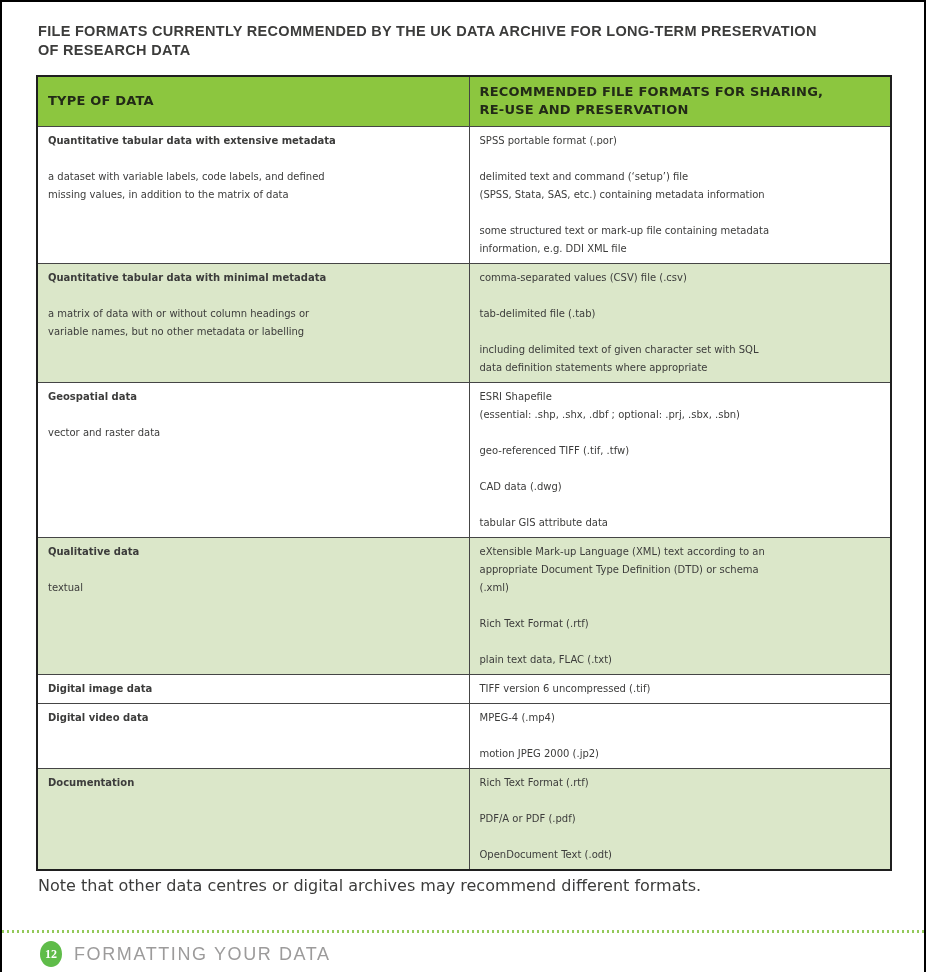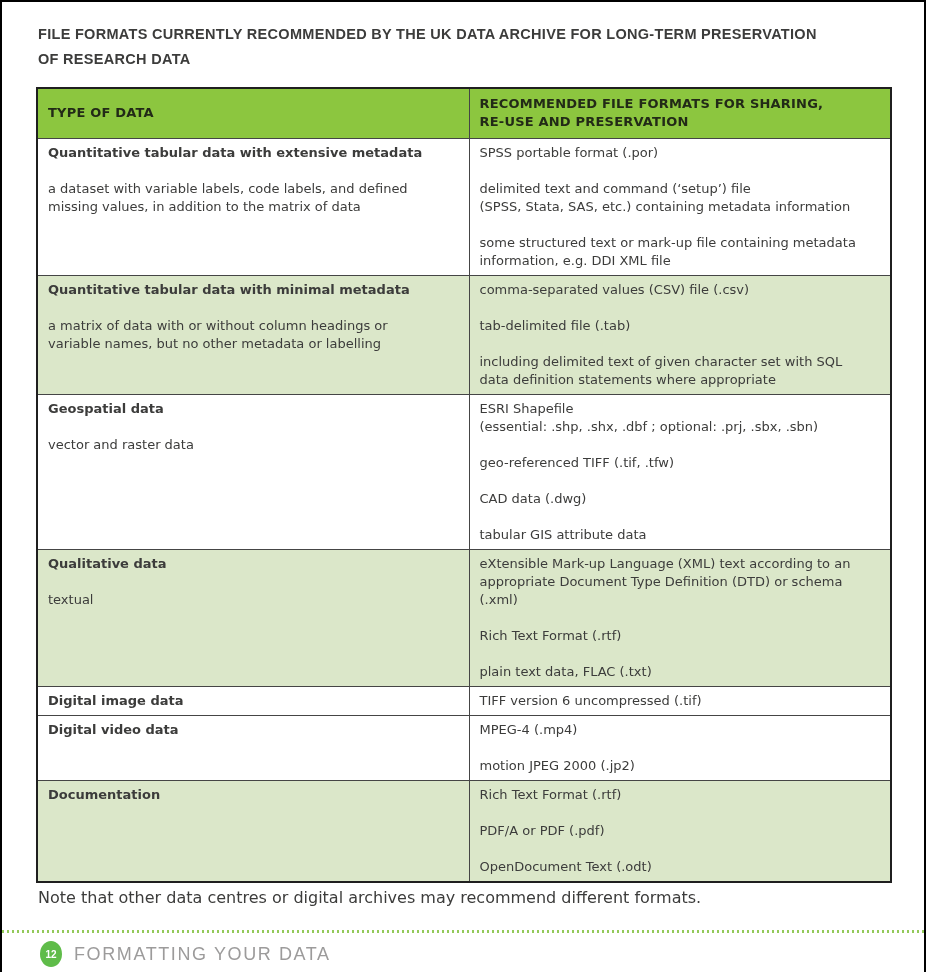--- a/index.html
+++ b/index.html
@@ -24,37 +24,37 @@
     color:var(--text);
     position:relative;
     overflow:hidden;
   }
   .content{padding:20px 34px 0 34px;}
   h1.page-title{
     font-family:"Liberation Sans",sans-serif;
     font-size:14.5px;
     font-weight:bold;
     letter-spacing:.3px;
-    line-height:25px;
+    line-height:19px;
     margin:0 0 15px 2px;
     color:var(--text);
     white-space:pre-line;
   }
   table.fmt{
     width:854px;
     border-collapse:collapse;
     border:2px solid var(--outer-border);
     table-layout:fixed;
   }
   table.fmt th, table.fmt td{
     border:1px solid var(--border);
     vertical-align:top;
     text-align:left;
     padding:5px 10px;
-    font-size:13px;
+    font-size:10px;
     line-height:18px;
     color:var(--text);
   }
   table.fmt th{
     background:var(--header-green);
     color:#222a17;
     font-weight:bold;
     font-size:13px;
     height:50px;
     vertical-align:middle;
@@ -77,23 +77,23 @@
     background:repeating-linear-gradient(90deg,var(--dot-green) 0 2px,transparent 2px 5px);
   }
   .footer{
     position:absolute;
     left:38px;top:939px;
     display:flex;align-items:center;gap:12px;
   }
   .badge{
     width:22px;height:26px;border-radius:50%;
     background:var(--badge-green);
-    color:#fff;font-weight:bold;font-size:10px;
+    color:#fff;font-weight:bold;font-size:12px;
     display:flex;align-items:center;justify-content:center;
-    font-family:Liberation Sans, sans-serif;
+    font-family:Liberation Serif, serif;
   }
   .footer-label{
     color:var(--footer-text);
     font-size:18px;
     letter-spacing:1.6px;
     font-family:"Liberation Sans",sans-serif;
   }
 </style>
 </head>
 <body>

